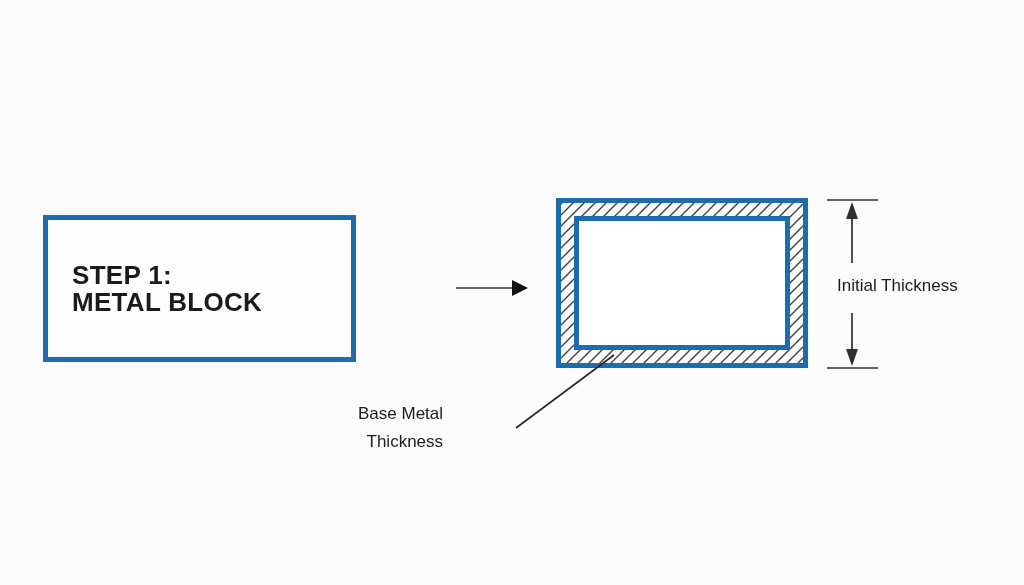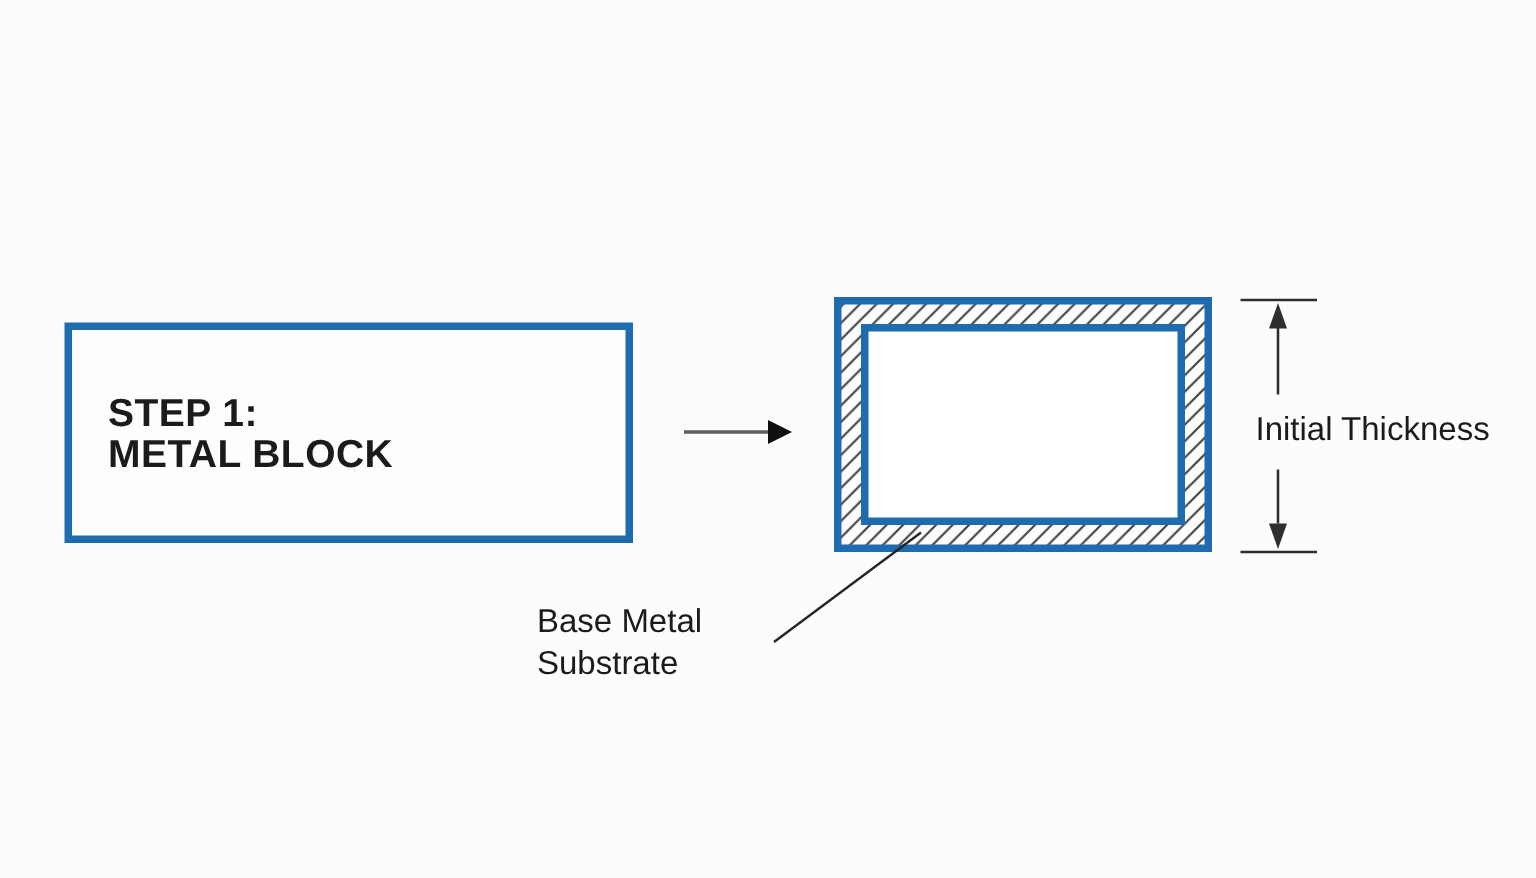--- a/index.html
+++ b/index.html
@@ -13,21 +13,21 @@
     width: 1024px;
     height: 585px;
     background: var(--background, #fcfcfc);
     overflow: hidden;
   }
   
   .step-box {
     position: absolute;
     left: 43px;
     top: 215px;
-    width: 379px;
+    width: 313px;
     height: 147px;
     box-sizing: border-box;
     border: 5px solid var(--outline-blue, #1e6bb0);
     background: #fdfdfd;
     display: flex;
     flex-direction: column;
     justify-content: center;
     padding-left: 24px;
   }
   .step-box .step-line {
@@ -73,22 +73,23 @@
     left: 508px;
     top: 348px;
     width: 112px;
     height: 86px;
   }
   .leader-line line { stroke: var(--leader-line, #262626); stroke-width: 1.6; }
   
   .label {
     position: absolute;
     color: var(--text, #1b1b1b);
-    font-size: 22px;
+    font-size: 17px;
     line-height: 28px;
+    text-align: right;
   }
   .label-initial-thickness {
     left: 837px;
     top: 272px;
     white-space: nowrap;
   }
   .label-base-metal {
     left: 358px;
     top: 400px;
   }
@@ -128,16 +129,16 @@
   </svg>
 
   <div class="label label-initial-thickness">Initial Thickness</div>
 
   <svg class="leader-line" viewBox="0 0 112 86" xmlns="http://www.w3.org/2000/svg">
     <line x1="8" y1="80" x2="106" y2="7"></line>
   </svg>
 
   <div class="label label-base-metal">
     <div>Base Metal</div>
-    <div>Substrate</div>
+    <div>Thickness</div>
   </div>
 
 </div>
 
 </body></html>

